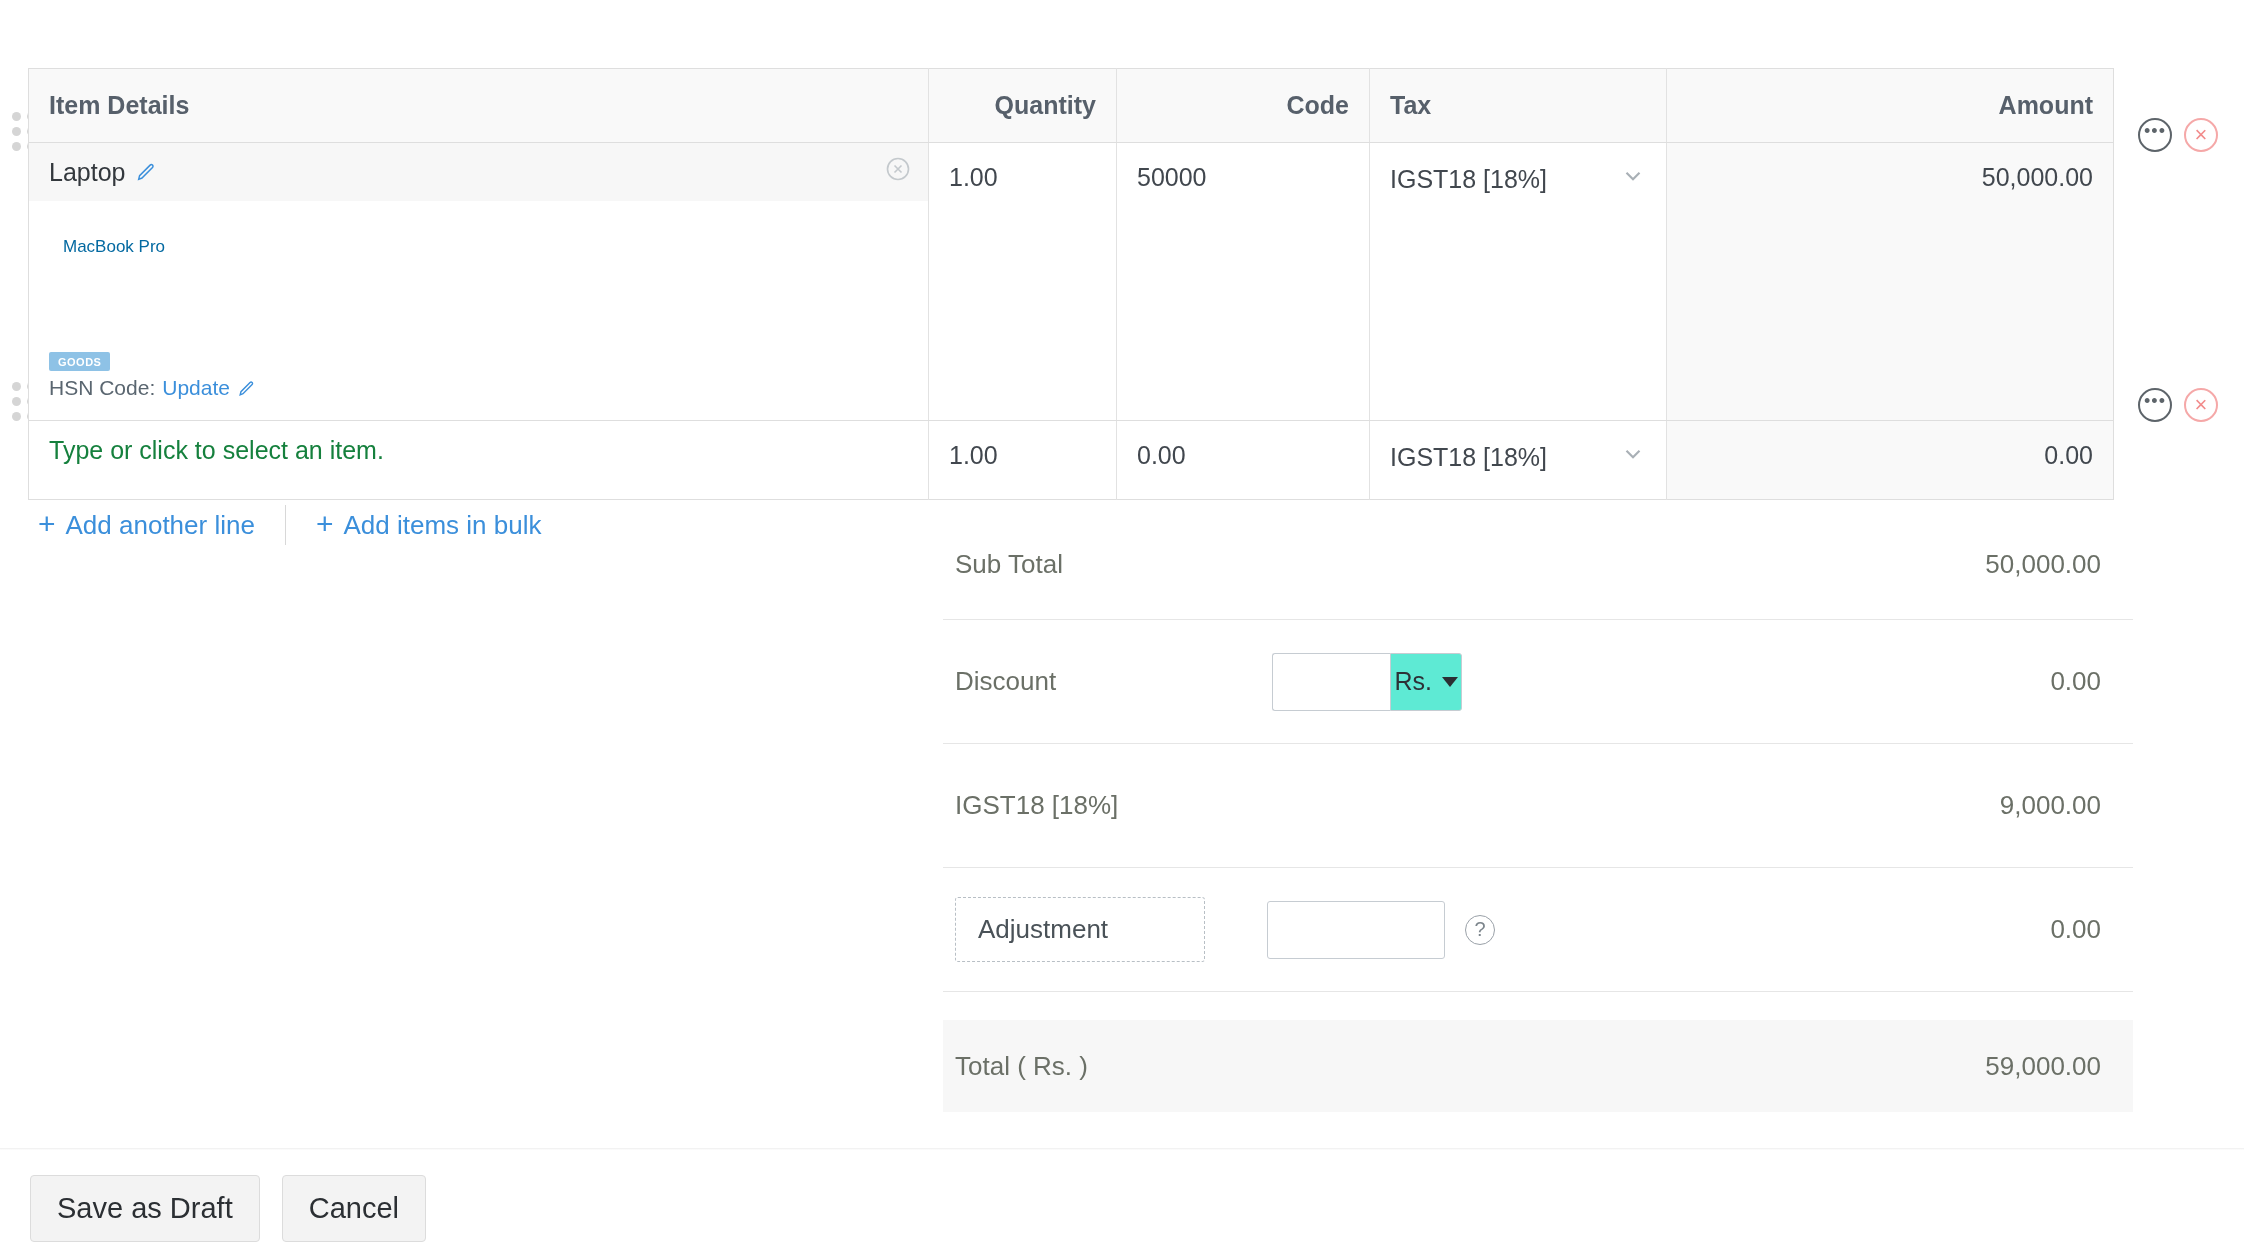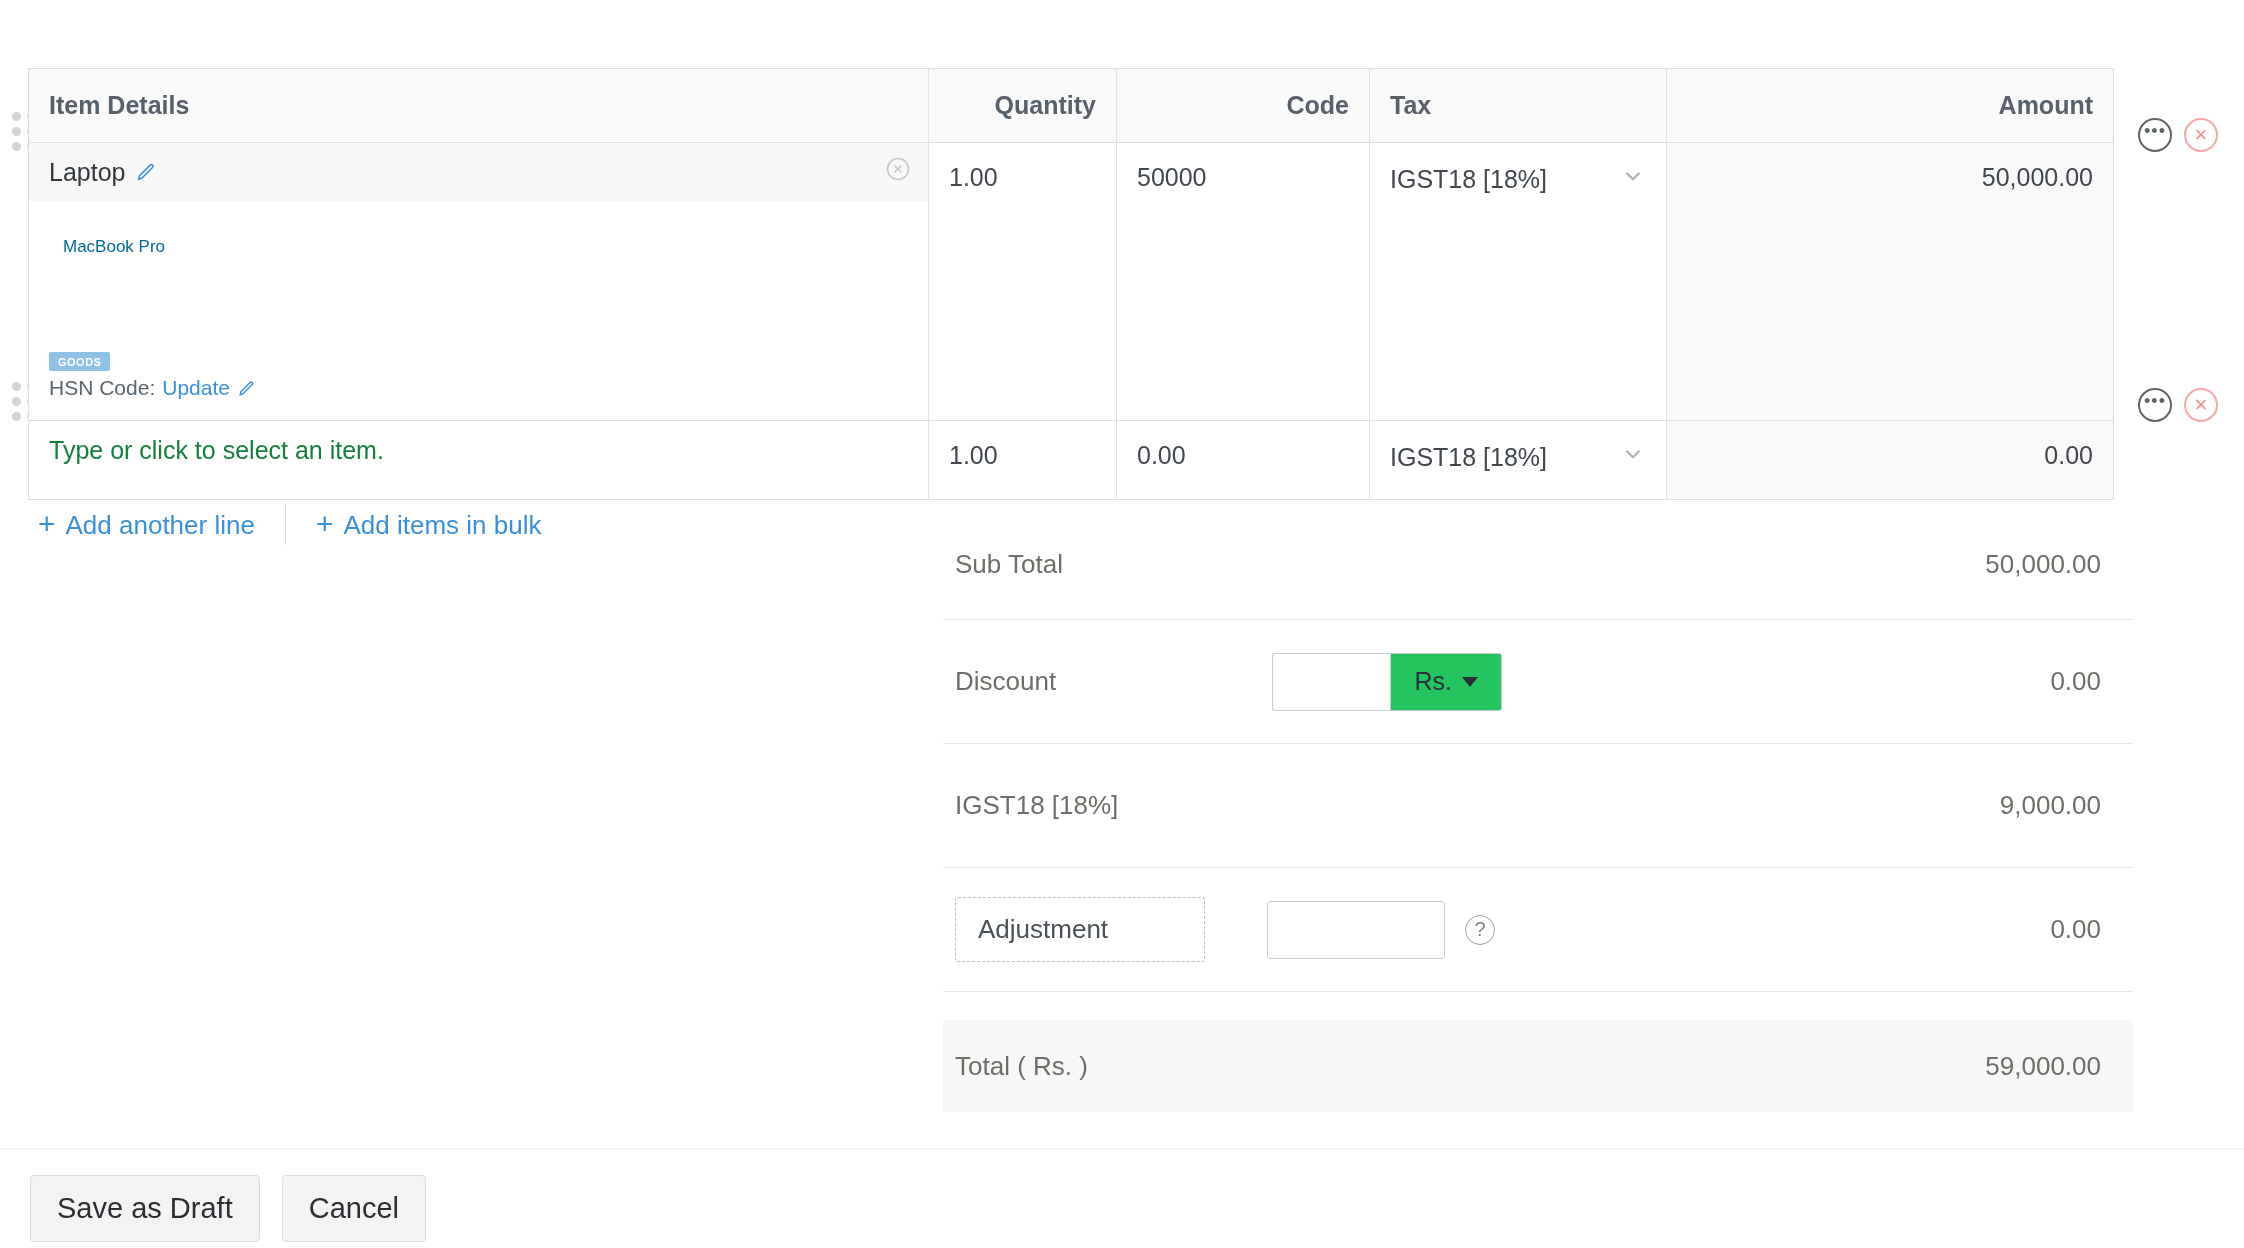--- a/index.html
+++ b/index.html
@@ -218,24 +218,24 @@
 
   .disc-input {
     width: 118px; height: 58px;
     border: 1px solid #c6ccd2;
     border-right: none;
     border-radius: 3px 0 0 3px;
     background: #ffffff;
     margin-left: 216px;
   }
   .disc-unit {
-    width: 112px; height: 58px;
+    width: 72px; height: 58px;
     border: 1px solid #c6ccd2;
     border-radius: 0 3px 3px 0;
-    background: #22c55e;
+    background: #5eead4;
     display: flex;
     align-items: center;
     justify-content: center;
     gap: 10px;
     font-size: 25px;
     color: #2d3136;
     cursor: pointer;
   }
   .caret-down {
     width: 0; height: 0;

